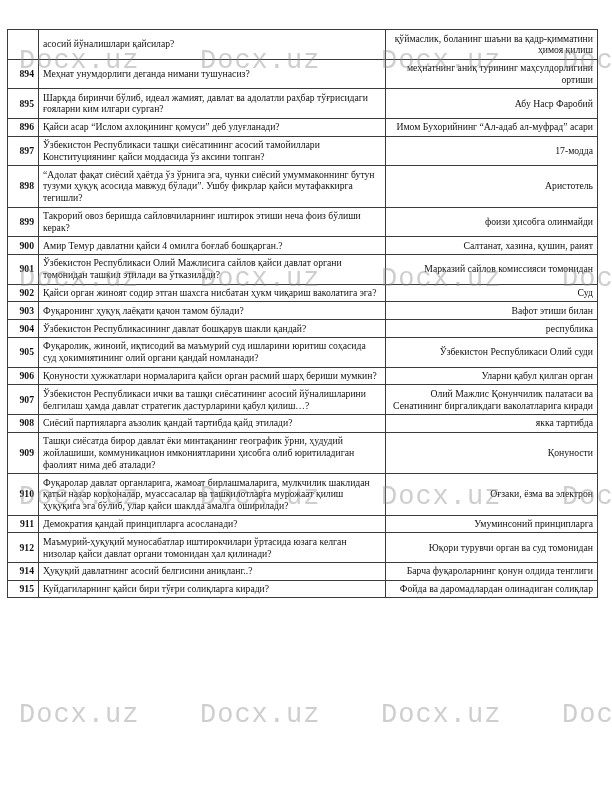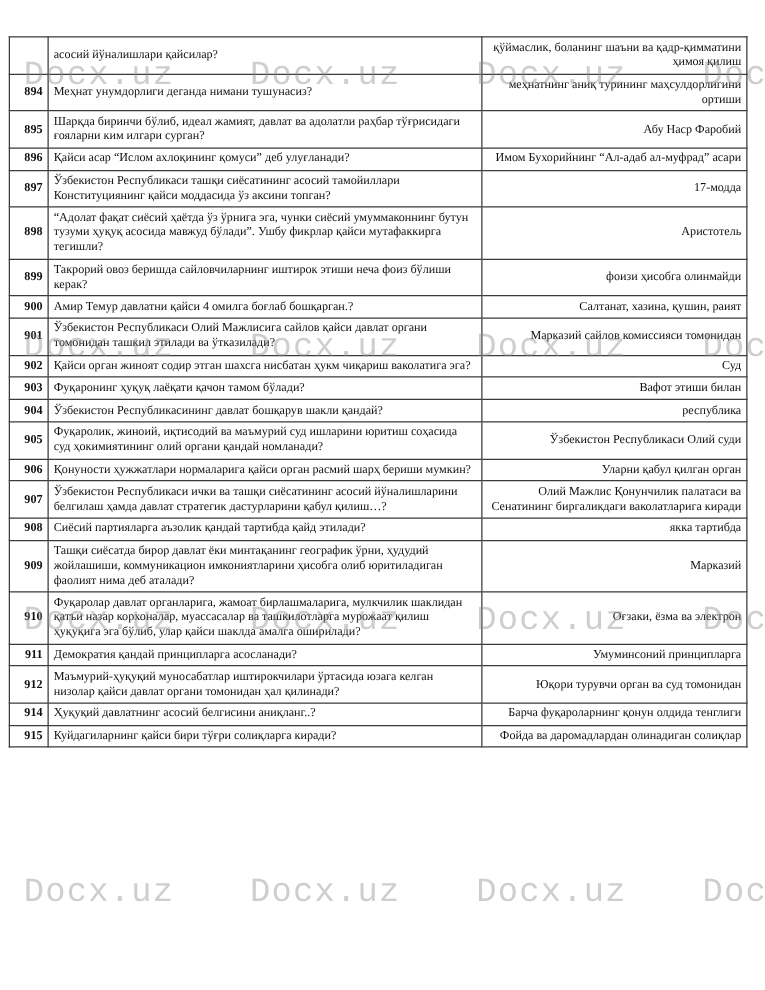--- a/index.html
+++ b/index.html
@@ -136,21 +136,21 @@
           <td class="answer-cell">Олий Мажлис Қонунчилик палатаси ва Сенатининг биргаликдаги ваколатларига киради</td>
         </tr>
         <tr>
           <td class="num-cell">908</td>
           <td class="question-cell">Сиёсий партияларга аъзолик қандай тартибда қайд этилади?</td>
           <td class="answer-cell">якка тартибда</td>
         </tr>
         <tr>
           <td class="num-cell">909</td>
           <td class="question-cell">Ташқи сиёсатда бирор давлат ёки минтақанинг географик ўрни, ҳудудий жойлашиши, коммуникацион имкониятларини ҳисобга олиб юритиладиган фаолият нима деб аталади?</td>
-          <td class="answer-cell">Марказий</td>
+          <td class="answer-cell">Қонуности</td>
         </tr>
         <tr>
           <td class="num-cell">910</td>
           <td class="question-cell">Фуқаролар давлат органларига, жамоат бирлашмаларига, мулкчилик шаклидан қатъи назар корхоналар, муассасалар ва ташкилотларга мурожаат қилиш ҳуқуқига эга бўлиб, улар қайси шаклда амалга оширилади?</td>
           <td class="answer-cell">Оғзаки, ёзма ва электрон</td>
         </tr>
         <tr>
           <td class="num-cell">911</td>
           <td class="question-cell">Демократия қандай принципларга асосланади?</td>
           <td class="answer-cell">Умуминсоний принципларга</td>

